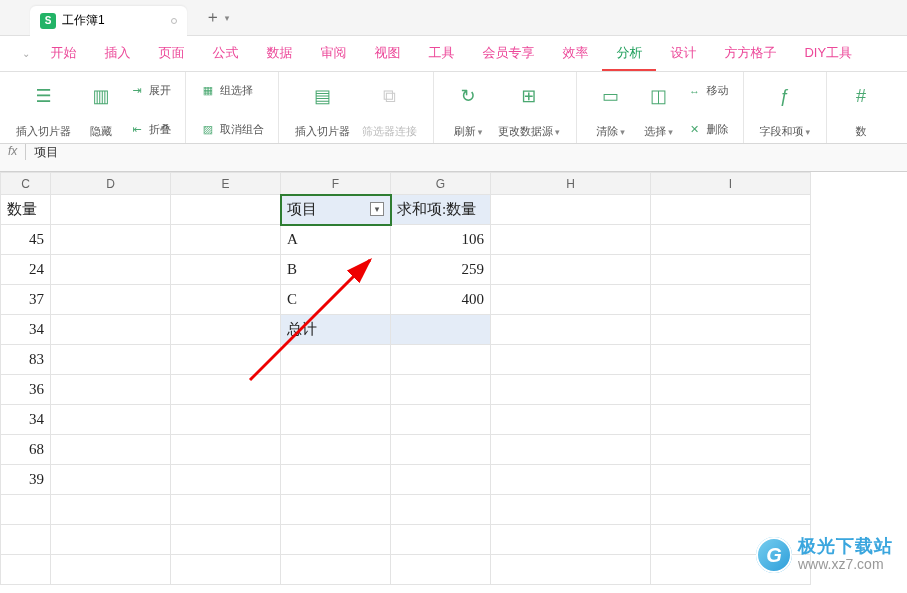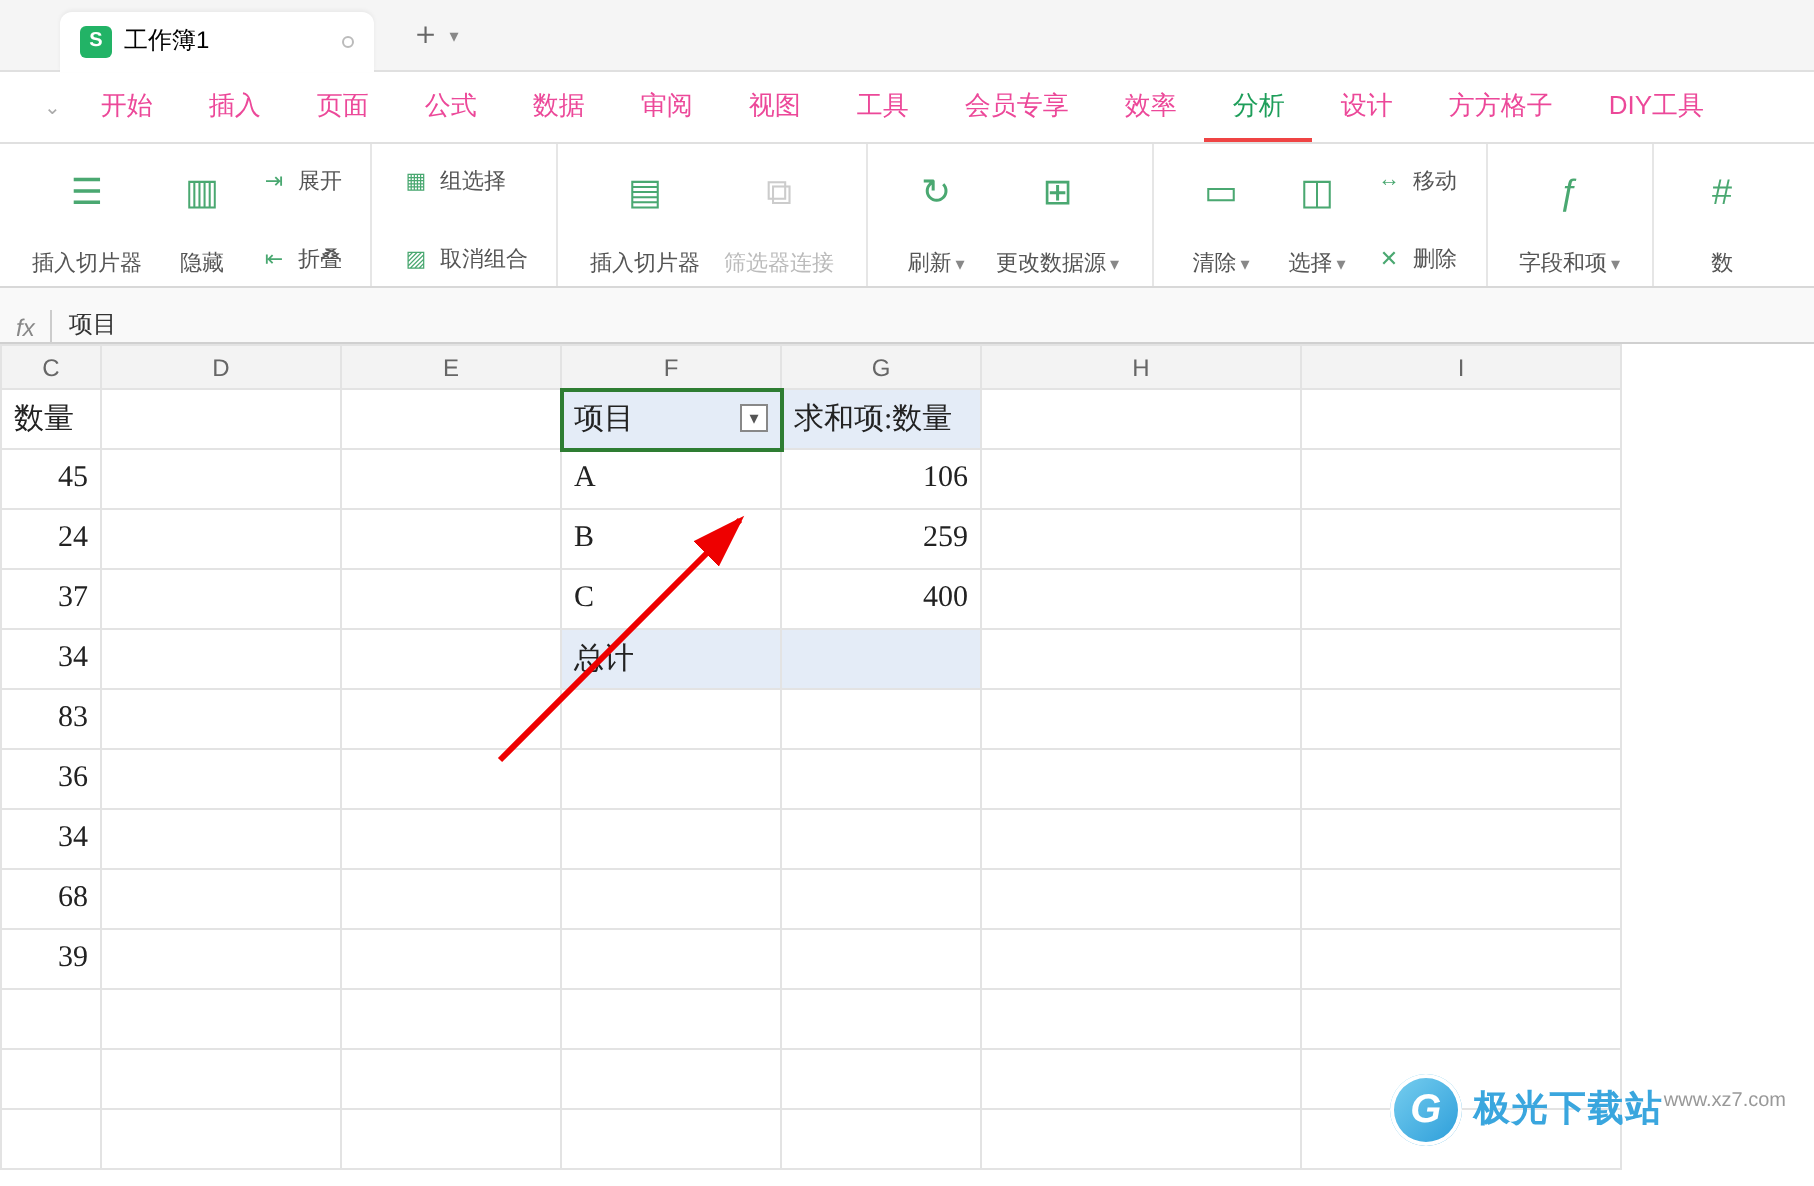--- a/index.html
+++ b/index.html
@@ -108,21 +108,21 @@
     padding: 2px 4px;
     font-size:11px;color:#555;gap:6px;
   }
   .ribbon-stack .sline{display:flex;align-items:center;gap:4px;cursor:pointer;}
   .ribbon-stack .sico{width:16px;height:16px;display:flex;align-items:center;justify-content:center;color:#4aa871;}
   .ribbon-btn.disabled, .disabled { color:#bbb; }
   .caret { font-size:9px; color:#888; margin-left:2px;}
   .formula-area {
     height: 28px;
     display:flex;
-    align-items:flex-end;
+    align-items:flex-start;
     border-bottom:1px solid #d0d0d0;
     background:#f9f9f9;
     padding-left:8px;
     gap:8px;
   }
   .fx-label { font-style:italic;color:#888;font-size:12px;}
   .fx-divider{width:1px;height:16px;background:#ccc;}
   .fx-val{font-size:12px;color:#333;}
   .sheet-wrap {
     position: relative;
@@ -167,23 +167,23 @@
   .arrow-svg{ position:absolute; top:18px; left:200px; pointer-events:none;}
   .watermark{
     position:absolute;right:14px;bottom:20px;
     display:flex;align-items:center;gap:6px;
   }
   .watermark .logo{
     width:36px;height:36px;border-radius:50%;background:linear-gradient(135deg,#7ad0f0,#2a9cd9);
     display:flex;align-items:center;justify-content:center;color:#fff;font-weight:bold;font-size:20px;font-style:italic;
     box-shadow: inset 0 0 0 2px #fff;
   }
-  .watermark .wm-text{display:flex;flex-direction:row;line-height:1.1;}
+  .watermark .wm-text{display:flex;flex-direction:column;line-height:1.1;}
   .watermark .wm-name{color:#3aa6de;font-size:18px;font-weight:bold;letter-spacing:1px;}
-  .watermark .wm-url{color:#999;font-size:10px;}
+  .watermark .wm-url{color:#999;font-size:14px;}
 </style>
 </head>
 <body>
 
 <div class="tab-bar">
   <div class="doc-tab">
     <div class="sbadge">S</div>
     <span>工作簿1</span>
     <span class="dot"></span>
   </div>

